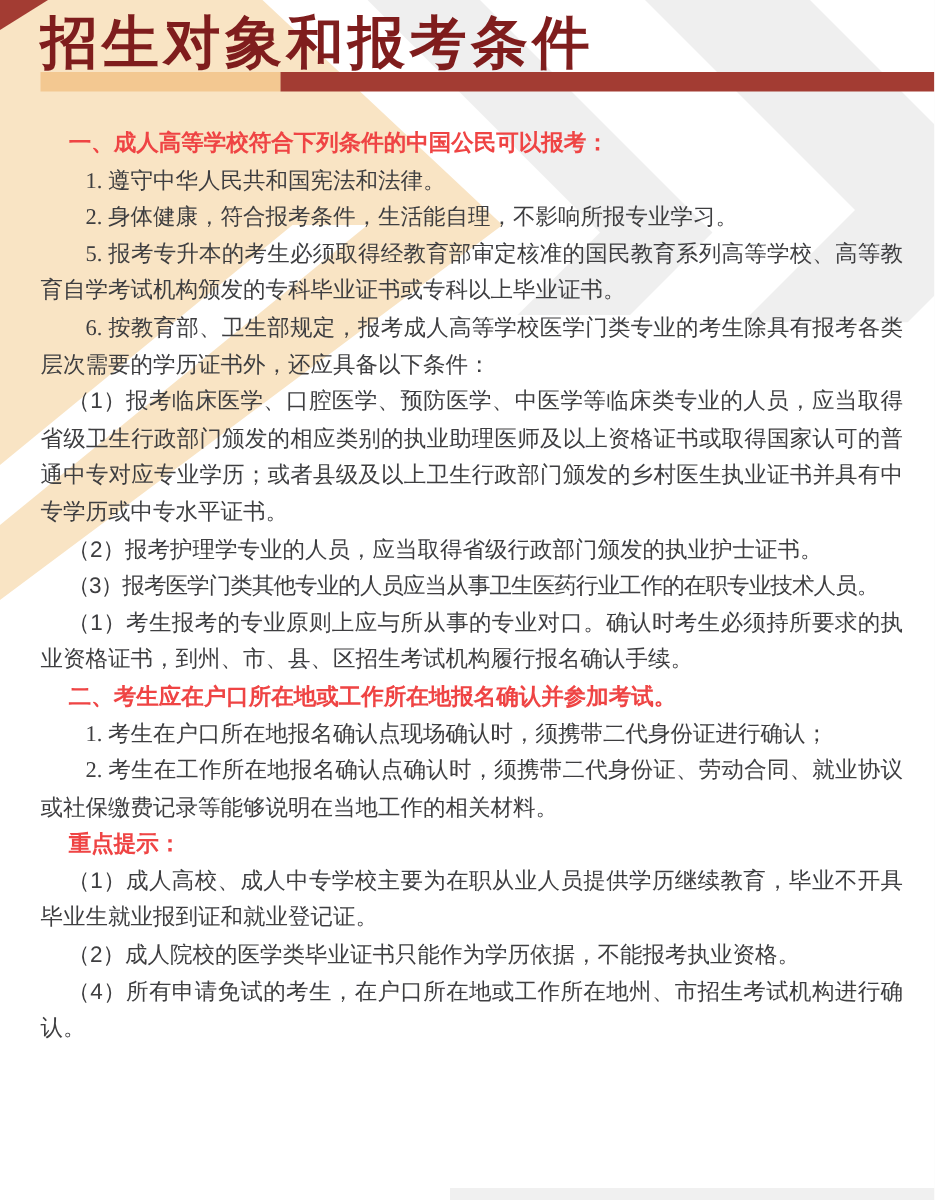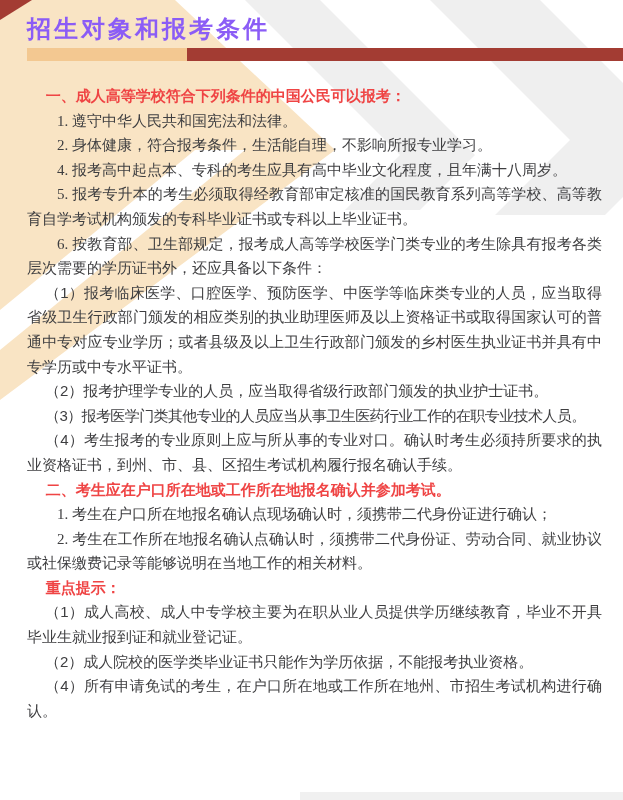--- a/index.html
+++ b/index.html
@@ -12,21 +12,21 @@
   .shape{position:absolute;inset:0;pointer-events:none;}
   .peach-main{background:#F9E4C4;clip-path:polygon(0px 0px,175px 0px,335px 150px,0px 400px);}
   .white-stripe{background:#ffffff;clip-path:polygon(195px 150px,245px 150px,0px 350px,0px 310px);}
   .gray-chevron-1{background:#EFEFEF;clip-path:polygon(245px 0px,320px 0px,475px 155px,420px 210px,345px 210px,400px 155px);}
   .gray-chevron-2{background:#EFEFEF;clip-path:polygon(430px 0px,540px 0px,680px 140px,605px 215px,495px 215px,570px 140px);}
   .red-corner{background:#A33C33;clip-path:polygon(0px 0px,32px 0px,0px 20px);}
   .bottom-strip{background:#F0F0F0;clip-path:polygon(300px 792px,623px 792px,623px 800px,300px 800px);}
   
   .title{
     position:absolute;top:11px;left:27px;margin:0;
-    font-size:24px;font-weight:bold;color:#8b5cf6;letter-spacing:3px;line-height:36px;
+    font-size:38px;font-weight:bold;color:#7f1d1d;letter-spacing:3px;line-height:36px;
   }
   .title-bar{position:absolute;top:48px;left:27px;right:0;height:13px;display:flex;}
   .bar-orange{width:160px;height:100%;background:#F3C891;}
   .bar-red{flex:1;height:100%;background:#A33C33;}
   
   .content{
     position:absolute;top:84px;left:27px;width:575px;
     font-size:15px;line-height:24.6px;color:#3E3E40;text-align:justify;
   }
   .content p{margin:0;}
@@ -50,27 +50,26 @@
   <h1 class="title">招生对象和报考条件</h1>
   <div class="title-bar">
     <span class="bar-orange"></span>
     <span class="bar-red"></span>
   </div>
 
   <div class="content">
     <p class="sec-heading">一、成人高等学校符合下列条件的中国公民可以报考：</p>
     <p class="num-item">1. 遵守中华人民共和国宪法和法律。</p>
     <p class="num-item">2. 身体健康，符合报考条件，生活能自理，不影响所报专业学习。</p>
-    <p class="num-item">4. 报考高中起点本、专科的考生应具有高中毕业文化程度，且年满十八周岁。</p>
     <p class="num-item">5. 报考专升本的考生必须取得经教育部审定核准的国民教育系列高等学校、高等教育自学考试机构颁发的专科毕业证书或专科以上毕业证书。</p>
     <p class="num-item">6. 按教育部、卫生部规定，报考成人高等学校医学门类专业的考生除具有报考各类层次需要的学历证书外，还应具备以下条件：</p>
     <p class="paren-item">（1）报考临床医学、口腔医学、预防医学、中医学等临床类专业的人员，应当取得省级卫生行政部门颁发的相应类别的执业助理医师及以上资格证书或取得国家认可的普通中专对应专业学历；或者县级及以上卫生行政部门颁发的乡村医生执业证书并具有中专学历或中专水平证书。</p>
     <p class="paren-item">（2）报考护理学专业的人员，应当取得省级行政部门颁发的执业护士证书。</p>
     <p class="paren-item tight">（3）报考医学门类其他专业的人员应当从事卫生医药行业工作的在职专业技术人员。</p>
-    <p class="paren-item">（4）考生报考的专业原则上应与所从事的专业对口。确认时考生必须持所要求的执业资格证书，到州、市、县、区招生考试机构履行报名确认手续。</p>
+    <p class="paren-item">（1）考生报考的专业原则上应与所从事的专业对口。确认时考生必须持所要求的执业资格证书，到州、市、县、区招生考试机构履行报名确认手续。</p>
 
     <p class="sec-heading">二、考生应在户口所在地或工作所在地报名确认并参加考试。</p>
     <p class="num-item">1. 考生在户口所在地报名确认点现场确认时，须携带二代身份证进行确认；</p>
     <p class="num-item">2. 考生在工作所在地报名确认点确认时，须携带二代身份证、劳动合同、就业协议或社保缴费记录等能够说明在当地工作的相关材料。</p>
 
     <p class="sec-heading">重点提示：</p>
     <p class="paren-item">（1）成人高校、成人中专学校主要为在职从业人员提供学历继续教育，毕业不开具毕业生就业报到证和就业登记证。</p>
     <p class="paren-item">（2）成人院校的医学类毕业证书只能作为学历依据，不能报考执业资格。</p>
     <p class="paren-item">（4）所有申请免试的考生，在户口所在地或工作所在地州、市招生考试机构进行确认。</p>
   </div>

